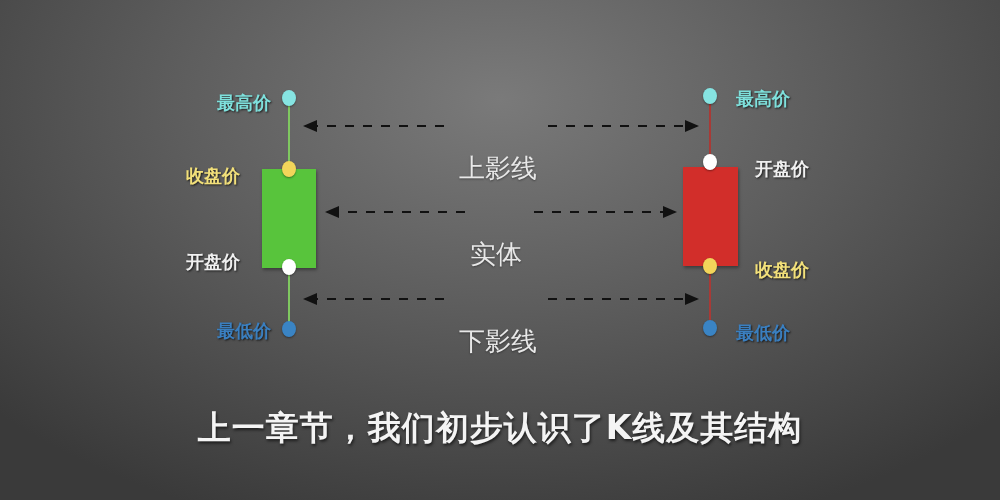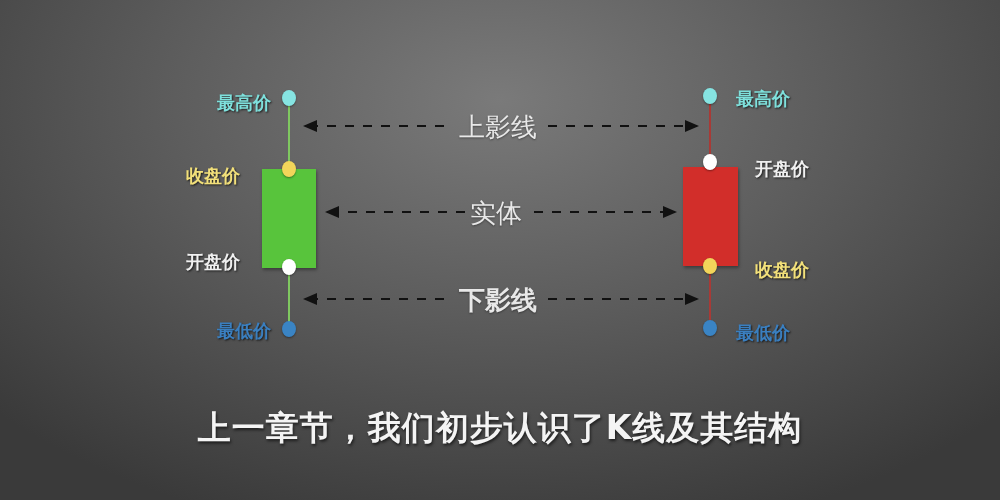--- a/index.html
+++ b/index.html
@@ -3,21 +3,21 @@
 <meta charset="utf-8">
 <style>
   html,body{margin:0;padding:0;}
   body{width:1000px;height:500px;overflow:hidden;
     background:radial-gradient(ellipse 70% 90% at 50% 20%, #7a7a7a 0%, #5e5e5e 45%, #3a3a3a 100%);
     font-family:"DejaVu Sans","Liberation Sans",sans-serif;position:relative;}
   .wick{position:absolute;width:2px;}
   .body{position:absolute;box-shadow:1px 2px 3px rgba(0,0,0,0.35);}
   .dot{position:absolute;width:14px;height:16px;border-radius:50%;box-shadow:0 1px 2px rgba(0,0,0,0.4);}
   .lbl{position:absolute;font-size:18px;font-weight:bold;text-shadow:1px 1px 2px rgba(0,0,0,0.7);white-space:nowrap;}
-  .mid{position:absolute;font-size:26px;color:#e8e8e8;text-shadow:0 1px 2px rgba(0,0,0,0.4);white-space:nowrap;}
+  .mid{position:absolute;font-size:26px;color:#e8e8e8;text-shadow:0 1px 2px rgba(0,0,0,0.4);white-space:nowrap;margin-top:41px;}
   .caption{position:absolute;left:0;width:1000px;top:406px;text-align:center;font-size:33px;font-weight:bold;color:#f4f4f4;letter-spacing:1px;text-shadow:1px 2px 3px rgba(0,0,0,0.6);}
   svg.arrows{position:absolute;left:0;top:0;}
 </style>
 </head>
 <body>
 
 <div class="wick" style="left:288px;top:100px;height:70px;background:#7fc860;"></div>
 <div class="wick" style="left:288px;top:268px;height:60px;background:#7fc860;"></div>
 <div class="body" style="left:262px;top:169px;width:54px;height:99px;background:#58c43c;"></div>
 <div class="dot" style="left:282px;top:90px;background:#86e4e2;"></div>
@@ -54,15 +54,15 @@
     <line x1="548" y1="126" x2="697" y2="126" marker-end="url(#ah)"></line>
     <line x1="465" y1="212" x2="327" y2="212" marker-end="url(#ah)"></line>
     <line x1="534" y1="212" x2="675" y2="212" marker-end="url(#ah)"></line>
     <line x1="444" y1="299" x2="305" y2="299" marker-end="url(#ah)"></line>
     <line x1="548" y1="299" x2="697" y2="299" marker-end="url(#ah)"></line>
   </g>
 </svg>
 
 <div class="mid" style="left:459px;top:110px;">上影线</div>
 <div class="mid" style="left:470px;top:196px;">实体</div>
-<div class="mid" style="left:459px;top:283px;font-weight:bold;">下影线</div>
+<div class="mid" style="left:459px;top:283px;">下影线</div>
 
 <div class="caption">上一章节，我们初步认识了K线及其结构</div>
 
 </body></html>

